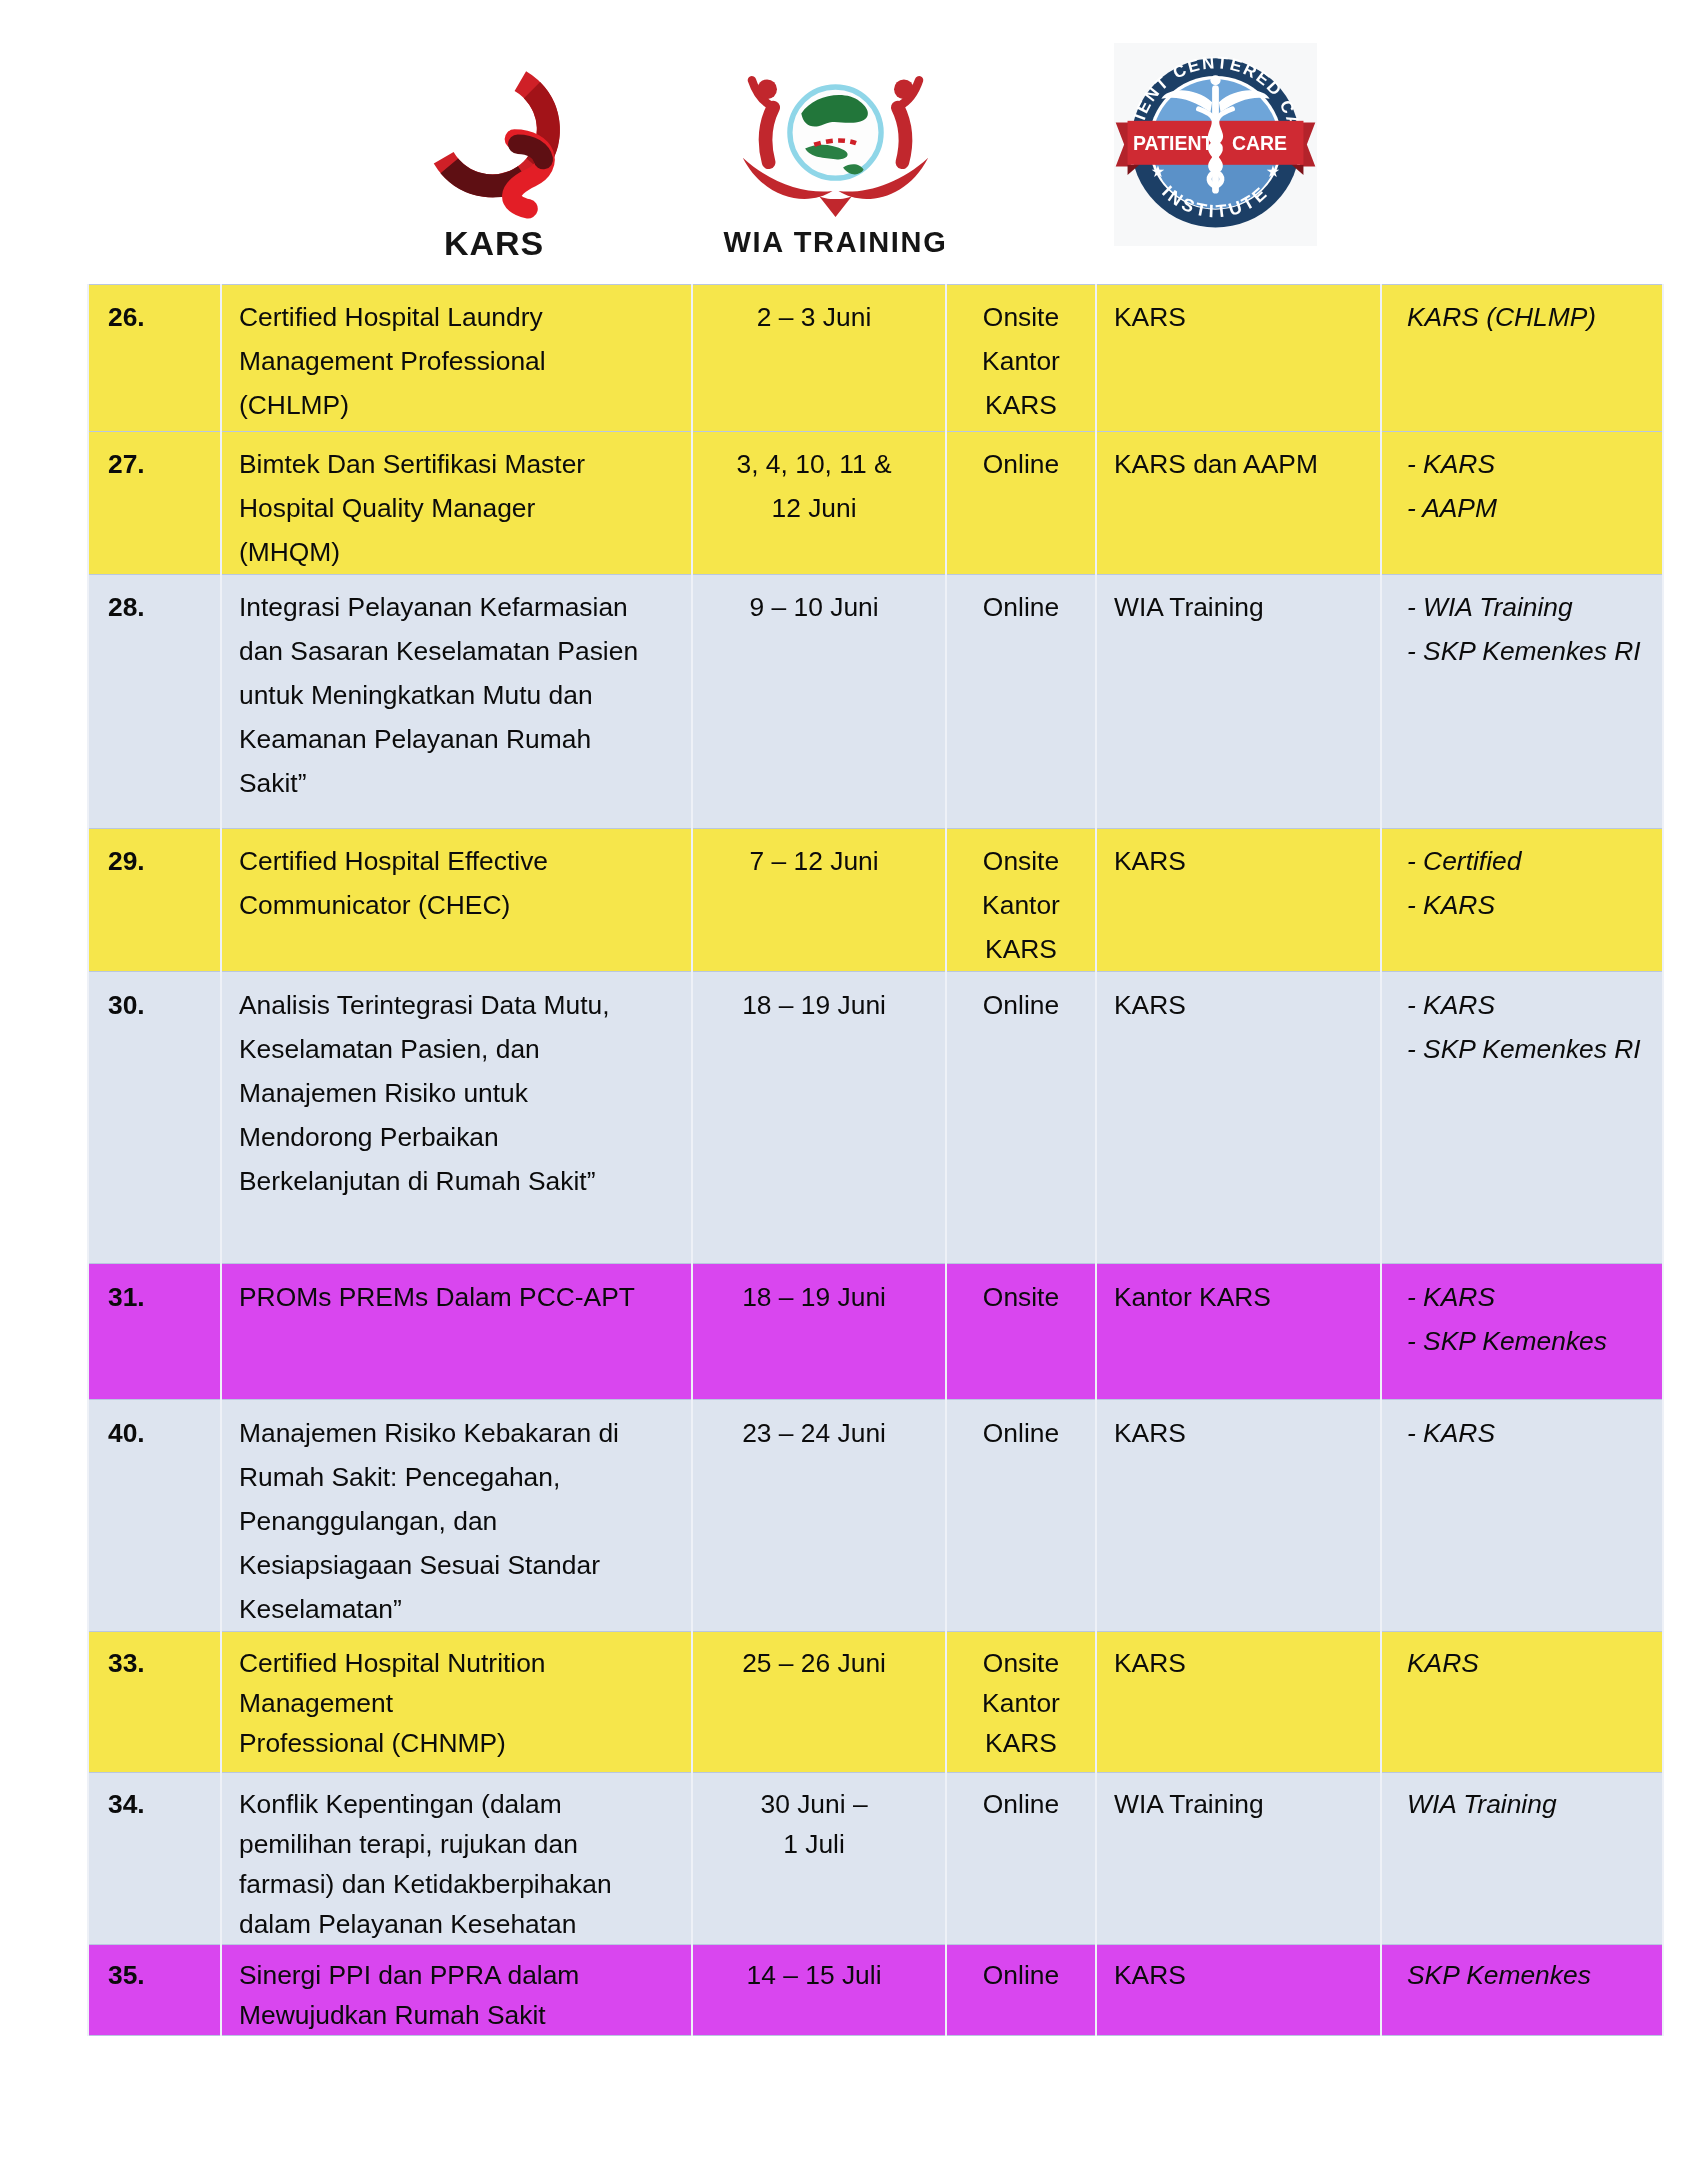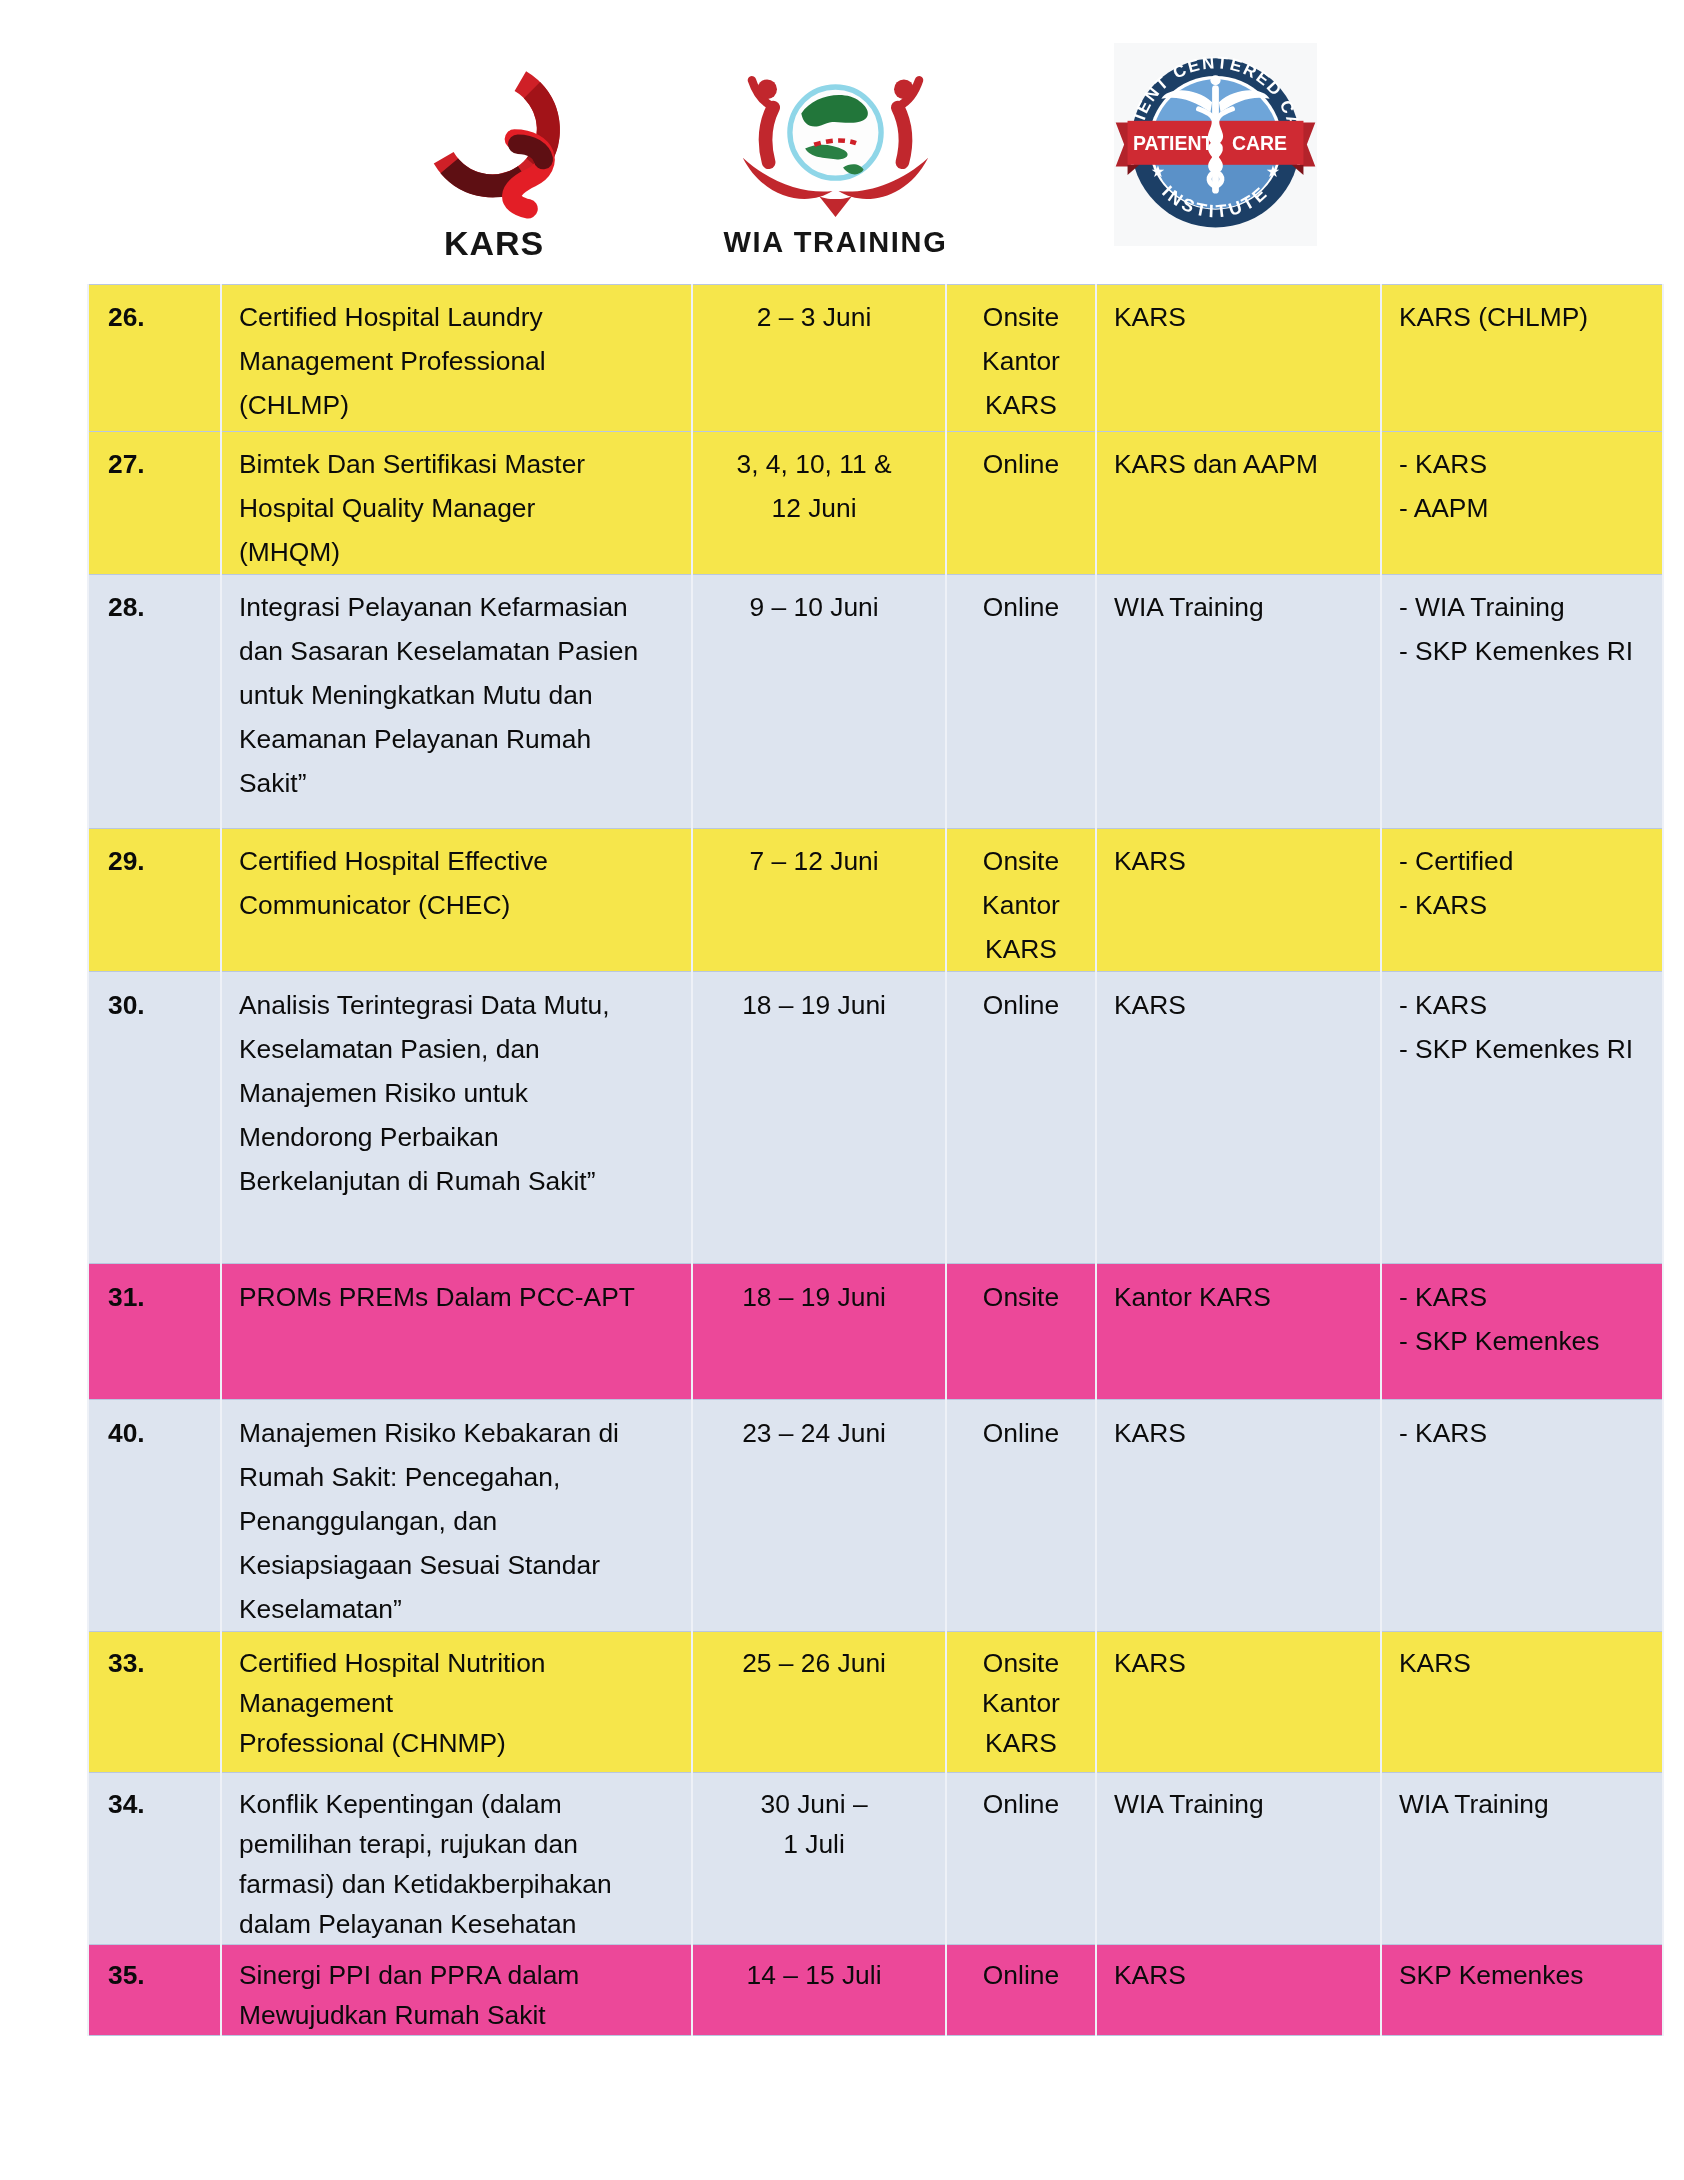--- a/index.html
+++ b/index.html
@@ -33,27 +33,27 @@
     border-left:2.6px solid #eef1f7;
     border-right:2.6px solid #eef1f7;
     font-size:26.4px;
     padding:10.2px 10.2px 0 17px;
     overflow:hidden;
   }
   tr.loose td{line-height:44px;}
   tr.tight td{line-height:40px;}
   tr.bg-yellow td{background:#f6e64b;}
   tr.bg-blue td{background:#dde4ef;}
-  tr.bg-white td{background:#ec4899;}
+  tr.bg-white td{background:#d946ef;}
   td.no{font-weight:bold;padding-left:19px;}
   td.event{white-space:pre-line;}
   td.date{text-align:center;white-space:pre-line;padding-left:5.1px;padding-right:15px;}
   td.mode{text-align:center;white-space:pre-line;padding-left:3.4px;padding-right:3.4px;}
   td.org{padding-left:17px;}
-  td.cert{padding-left:17px;}
+  td.cert{padding-left:25px;font-style:italic;}
   td.cert .cert-line{white-space:pre-line;}
 </style>
 </head>
 <body>
 
 <div class="logo-block" id="kars-logo">
   <span>
     <svg width="174" height="170" viewBox="0 0 180 200">
       <path d="M30.8,128 A66,66 0 1 0 121,37.8" fill="none" stroke="#cf2027" stroke-width="27"></path>
       <path d="M134.7,48.3 A66,66 0 0 1 138.6,137.4" fill="none" stroke="#a21318" stroke-width="27"></path>

